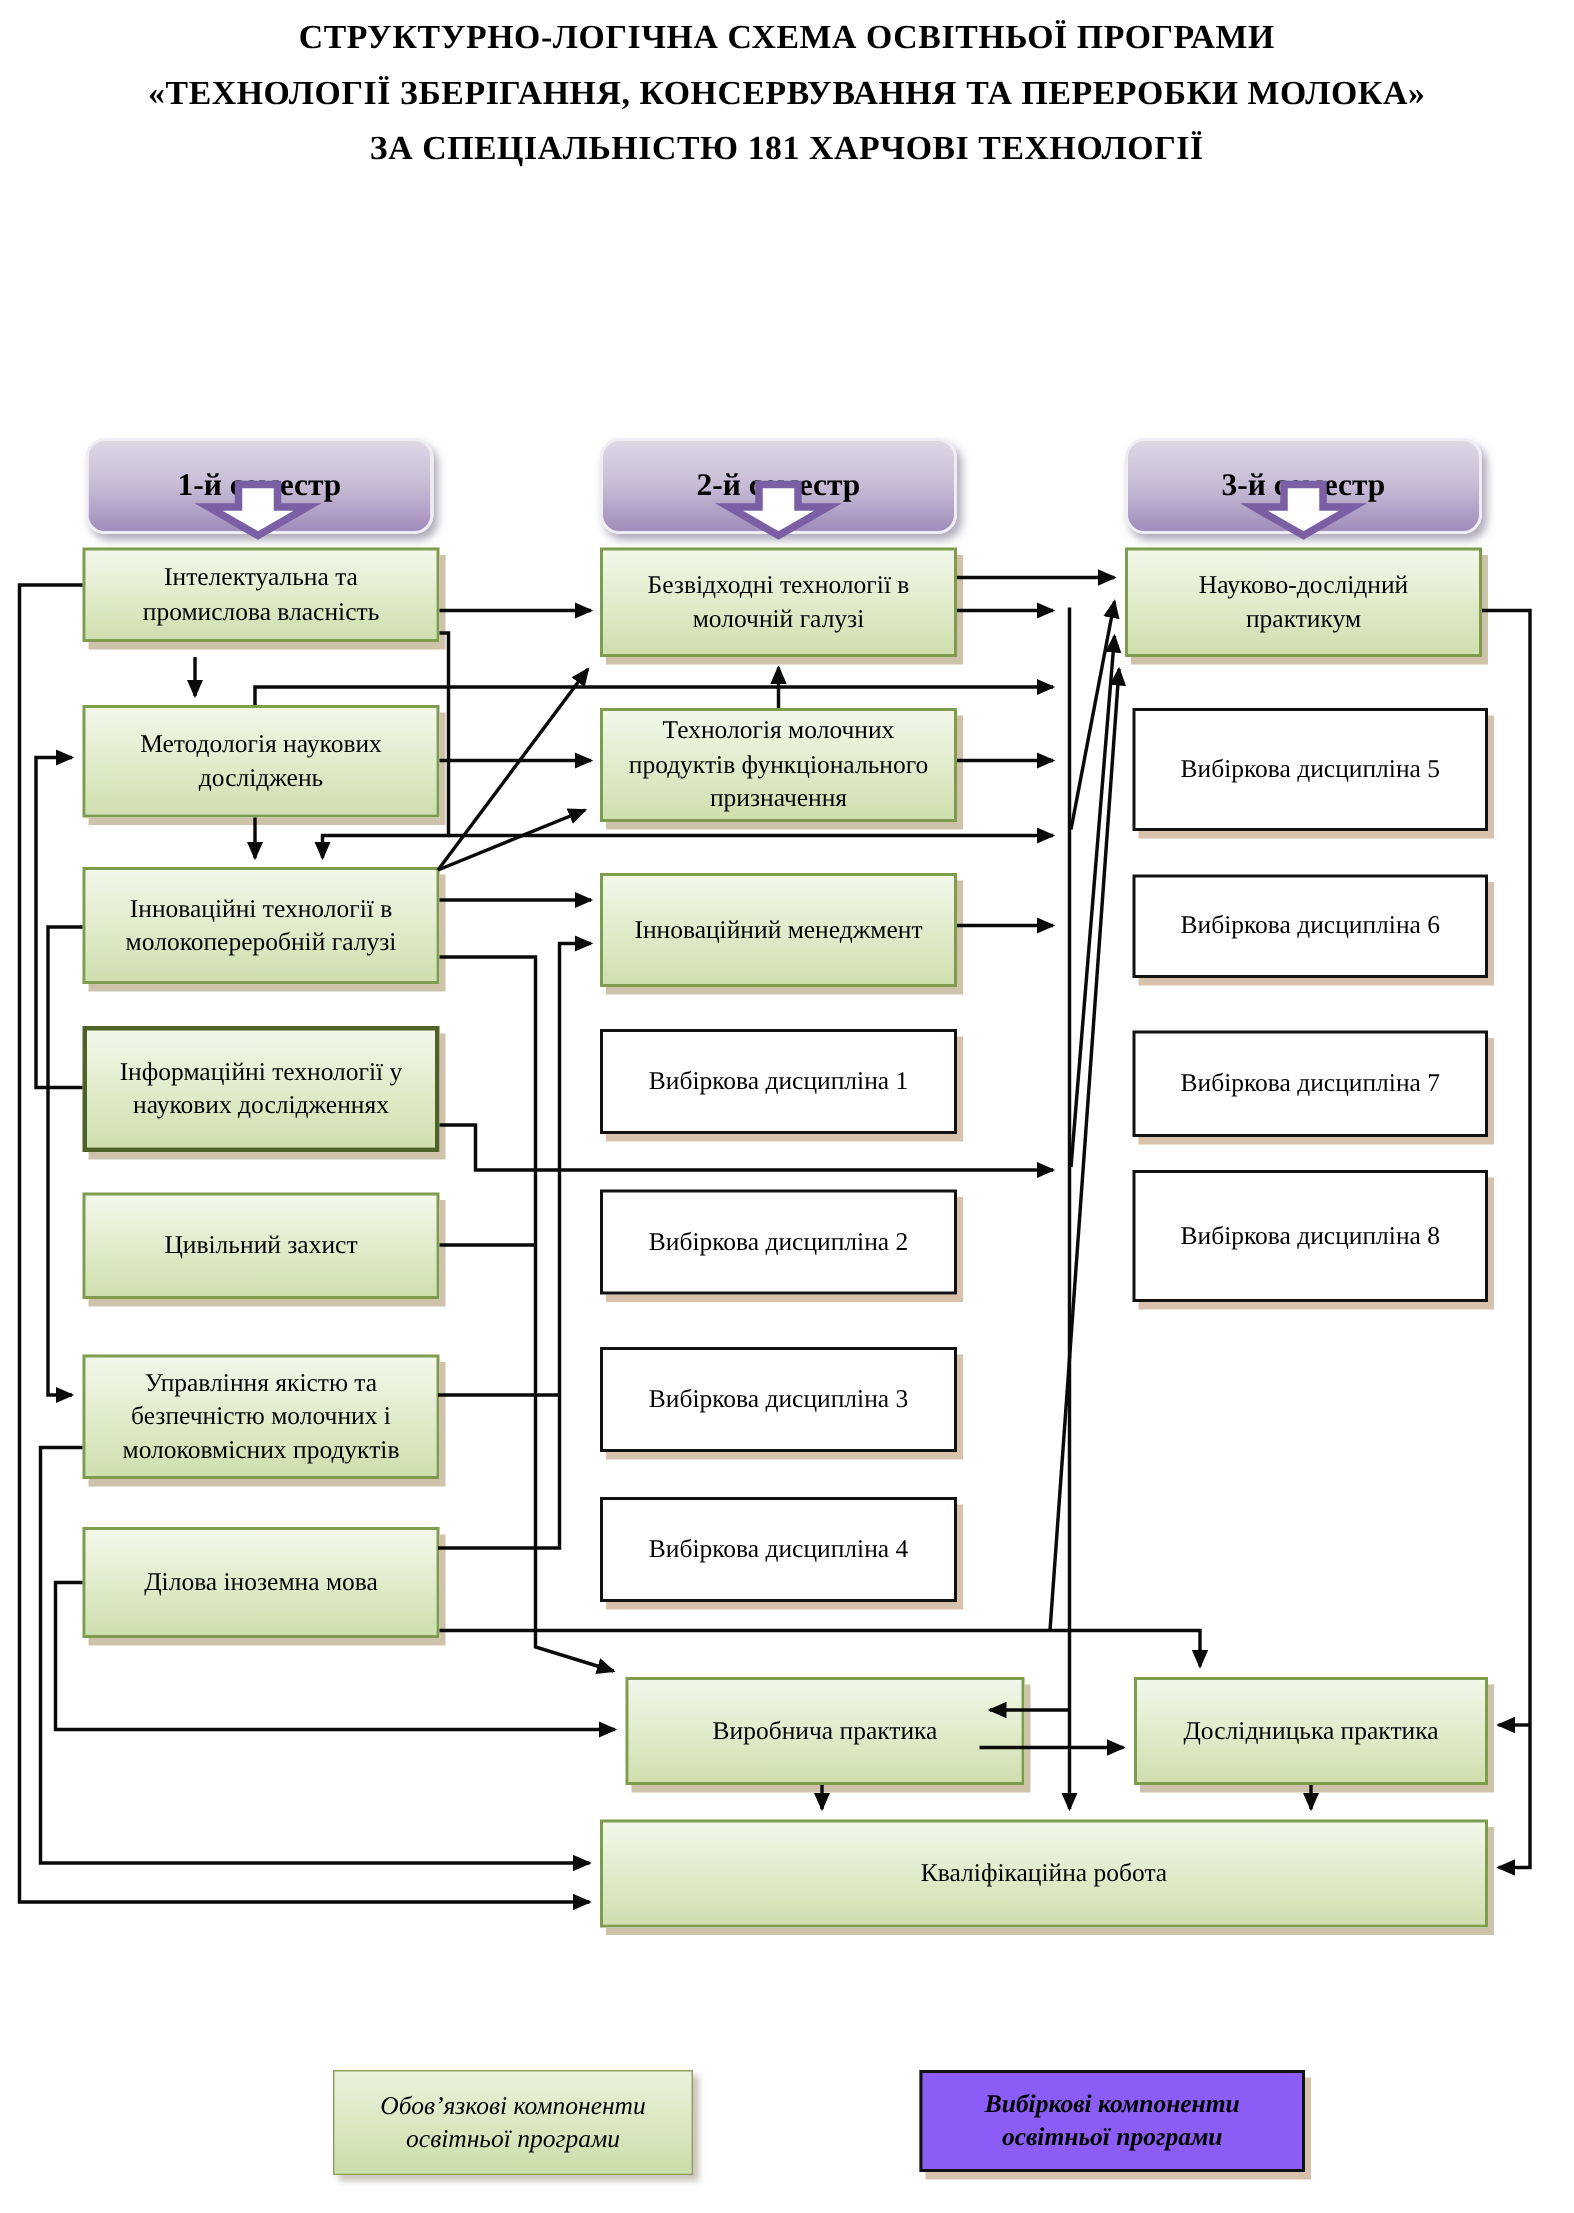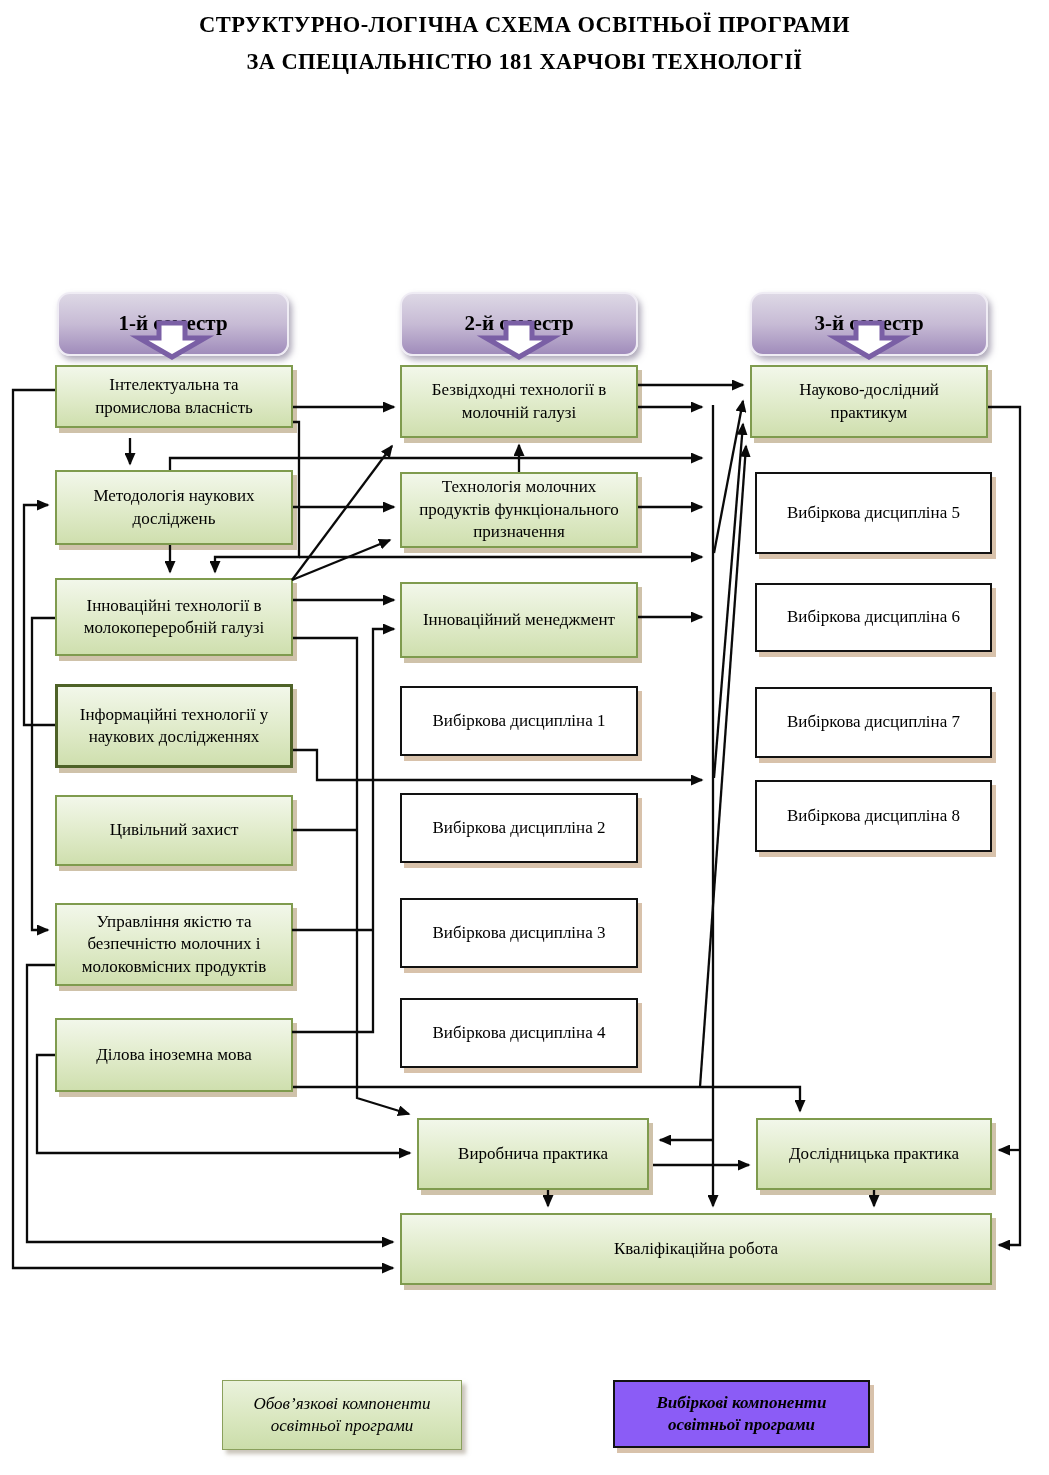--- a/index.html
+++ b/index.html
@@ -49,20 +49,21 @@
     font-style:italic;font-size:17px;font-weight:bold;
   }
   svg#wires{position:absolute;left:0;top:0;z-index:6;pointer-events:none;}
 </style>
 </head>
 <body>
 <div id="stage">
 
 <div class="title">
   <div class="t1">СТРУКТУРНО-ЛОГІЧНА СХЕМА ОСВІТНЬОЇ ПРОГРАМИ</div>
+  <div class="t2">«ТЕХНОЛОГІЇ ЗБЕРІГАННЯ, КОНСЕРВУВАННЯ ТА ПЕРЕРОБКИ МОЛОКА»</div>
   <div class="t3">ЗА СПЕЦІАЛЬНІСТЮ 181 ХАРЧОВІ ТЕХНОЛОГІЇ</div>
 </div>
 
 <div id="nodes">
       <div class="box kind-header" style="left: 57px; top: 248px; width: 232px; height: 64px;">
         <span>1-й семестр</span>
       </div>
       <div class="box kind-header" style="left: 400px; top: 248px; width: 238px; height: 64px;">
         <span>2-й семестр</span>
       </div>
@@ -116,24 +117,24 @@
       </div>
       <div class="box kind-white" style="left: 755px; top: 472px; width: 237px; height: 82px;">
         <span>Вибіркова дисципліна 5</span>
       </div>
       <div class="box kind-white" style="left: 755px; top: 583px; width: 237px; height: 69px;">
         <span>Вибіркова дисципліна 6</span>
       </div>
       <div class="box kind-white" style="left: 755px; top: 687px; width: 237px; height: 71px;">
         <span>Вибіркова дисципліна 7</span>
       </div>
-      <div class="box kind-white" style="left: 755px; top: 780px; width: 237px; height: 72px;">
+      <div class="box kind-white" style="left: 755px; top: 780px; width: 237px; height: 88px;">
         <span>Вибіркова дисципліна 8</span>
       </div>
-      <div class="box kind-green" style="left: 417px; top: 1118px; width: 232px; height: 72px; text-align: center;">
+      <div class="box kind-green" style="left: 417px; top: 1118px; width: 266px; height: 72px; text-align: center;">
         <span>Виробнича практика</span>
       </div>
       <div class="box kind-green" style="left: 756px; top: 1118px; width: 236px; height: 72px;">
         <span>Дослідницька практика</span>
       </div>
       <div class="box kind-green" style="left: 400px; top: 1213px; width: 592px; height: 72px;">
         <span>Кваліфікаційна робота</span>
       </div>
       <div class="box kind-legendgreen" style="left: 222px; top: 1380px; width: 240px; height: 70px;">
         <span>Обов’язкові компоненти освітньої програми</span>

